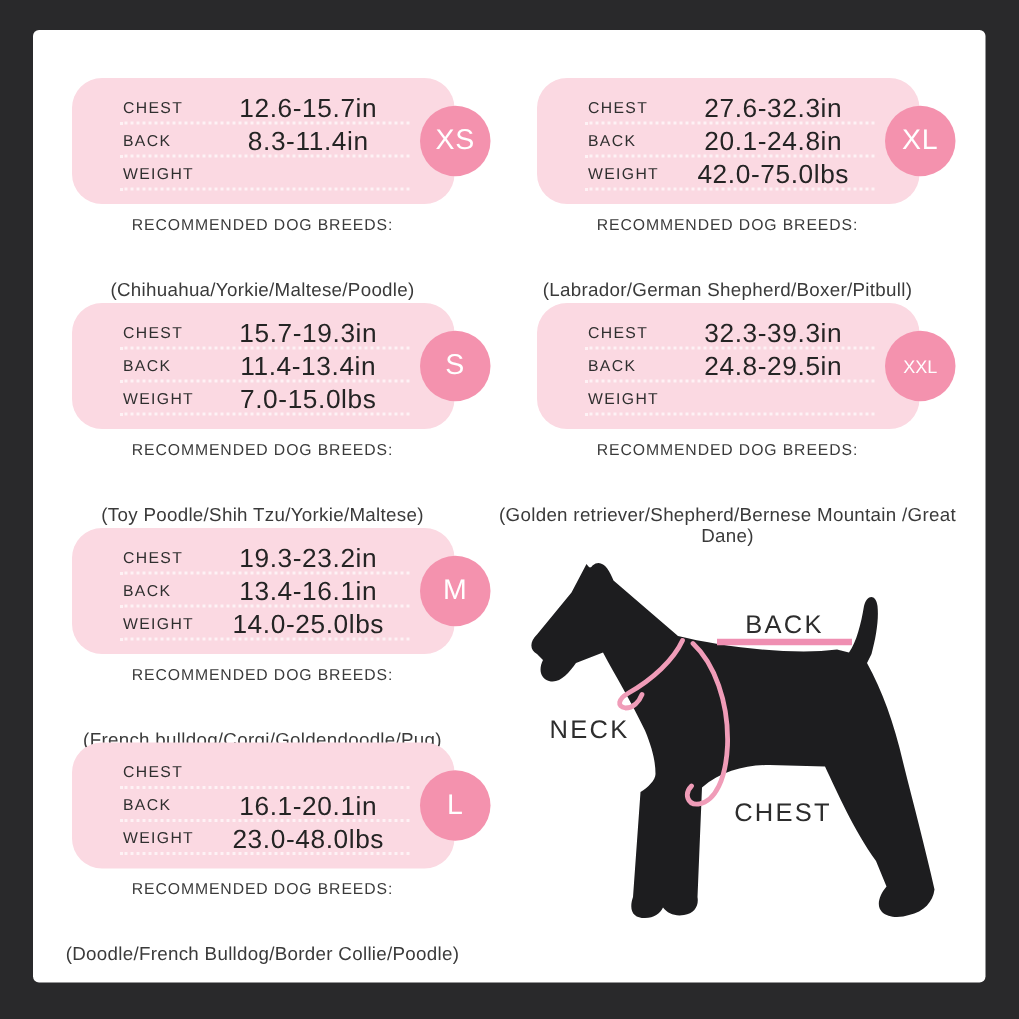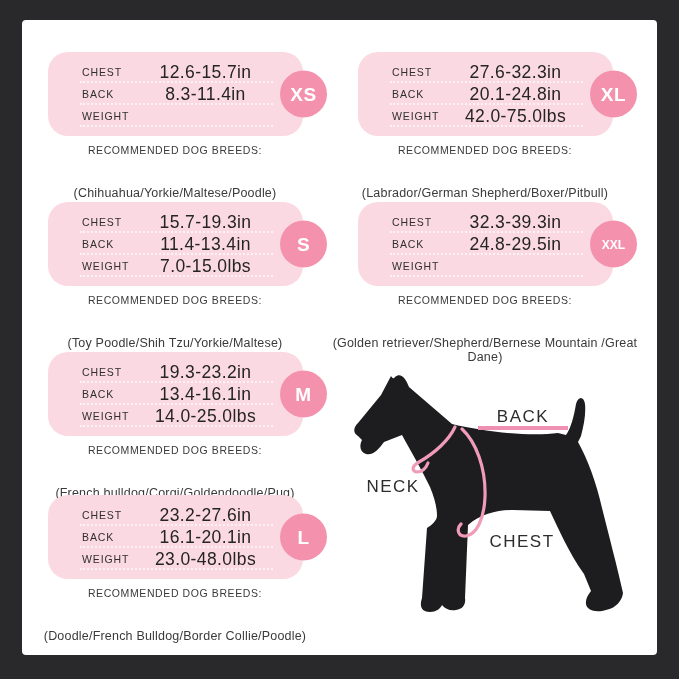--- a/index.html
+++ b/index.html
@@ -27,21 +27,21 @@
     width:66px;flex:0 0 66px;font-size:10.5px;letter-spacing:0.9px;
     color:#2f2f2f;position:relative;z-index:1;
   }
   .val{
     flex:1;text-align:center;font-size:17.5px;letter-spacing:0.4px;
     color:#242424;position:relative;z-index:1;white-space:nowrap;
   }
   .badge{
     position:absolute;right:-24px;top:50%;transform:translateY(-50%);
     width:47px;height:47px;border-radius:50%;background:#f492ae;
-    color:#ffffff;font-weight:700;font-size:19px;letter-spacing:0.5px;
+    color:#ffffff;font-weight:400;font-size:19px;letter-spacing:0.5px;
     display:flex;align-items:center;justify-content:center;
   }
   .badge.badge-3{font-size:12px;letter-spacing:0;}
   
   .caption{position:absolute;width:330px;text-align:center;color:#3a3a3a;}
   .caption .t{font-size:10.5px;letter-spacing:0.6px;margin-bottom:2px;}
   .caption .b{font-size:12.5px;line-height:13.5px;letter-spacing:0.2px;margin-top:31px;}
   
   .pos-card-xs {left:26px; top:32px;}
   .pos-card-s  {left:26px; top:182px;}
@@ -136,21 +136,20 @@
       <div class="t">RECOMMENDED DOG BREEDS:</div>
       <div class="b">(French bulldog/Corgi/Goldendoodle/Pug)</div>
     </div>
   </section>
 
   <section>
     <div class="card pos-card-l">
       <div class="rows">
         <div class="row">
           <span class="lbl">CHEST</span>
-          <span class="val">23.2-27.6in</span>
         </div>
         <div class="row">
           <span class="lbl">BACK</span>
           <span class="val">16.1-20.1in</span>
         </div>
         <div class="row">
           <span class="lbl">WEIGHT</span>
           <span class="val">23.0-48.0lbs</span>
         </div>
       </div>

